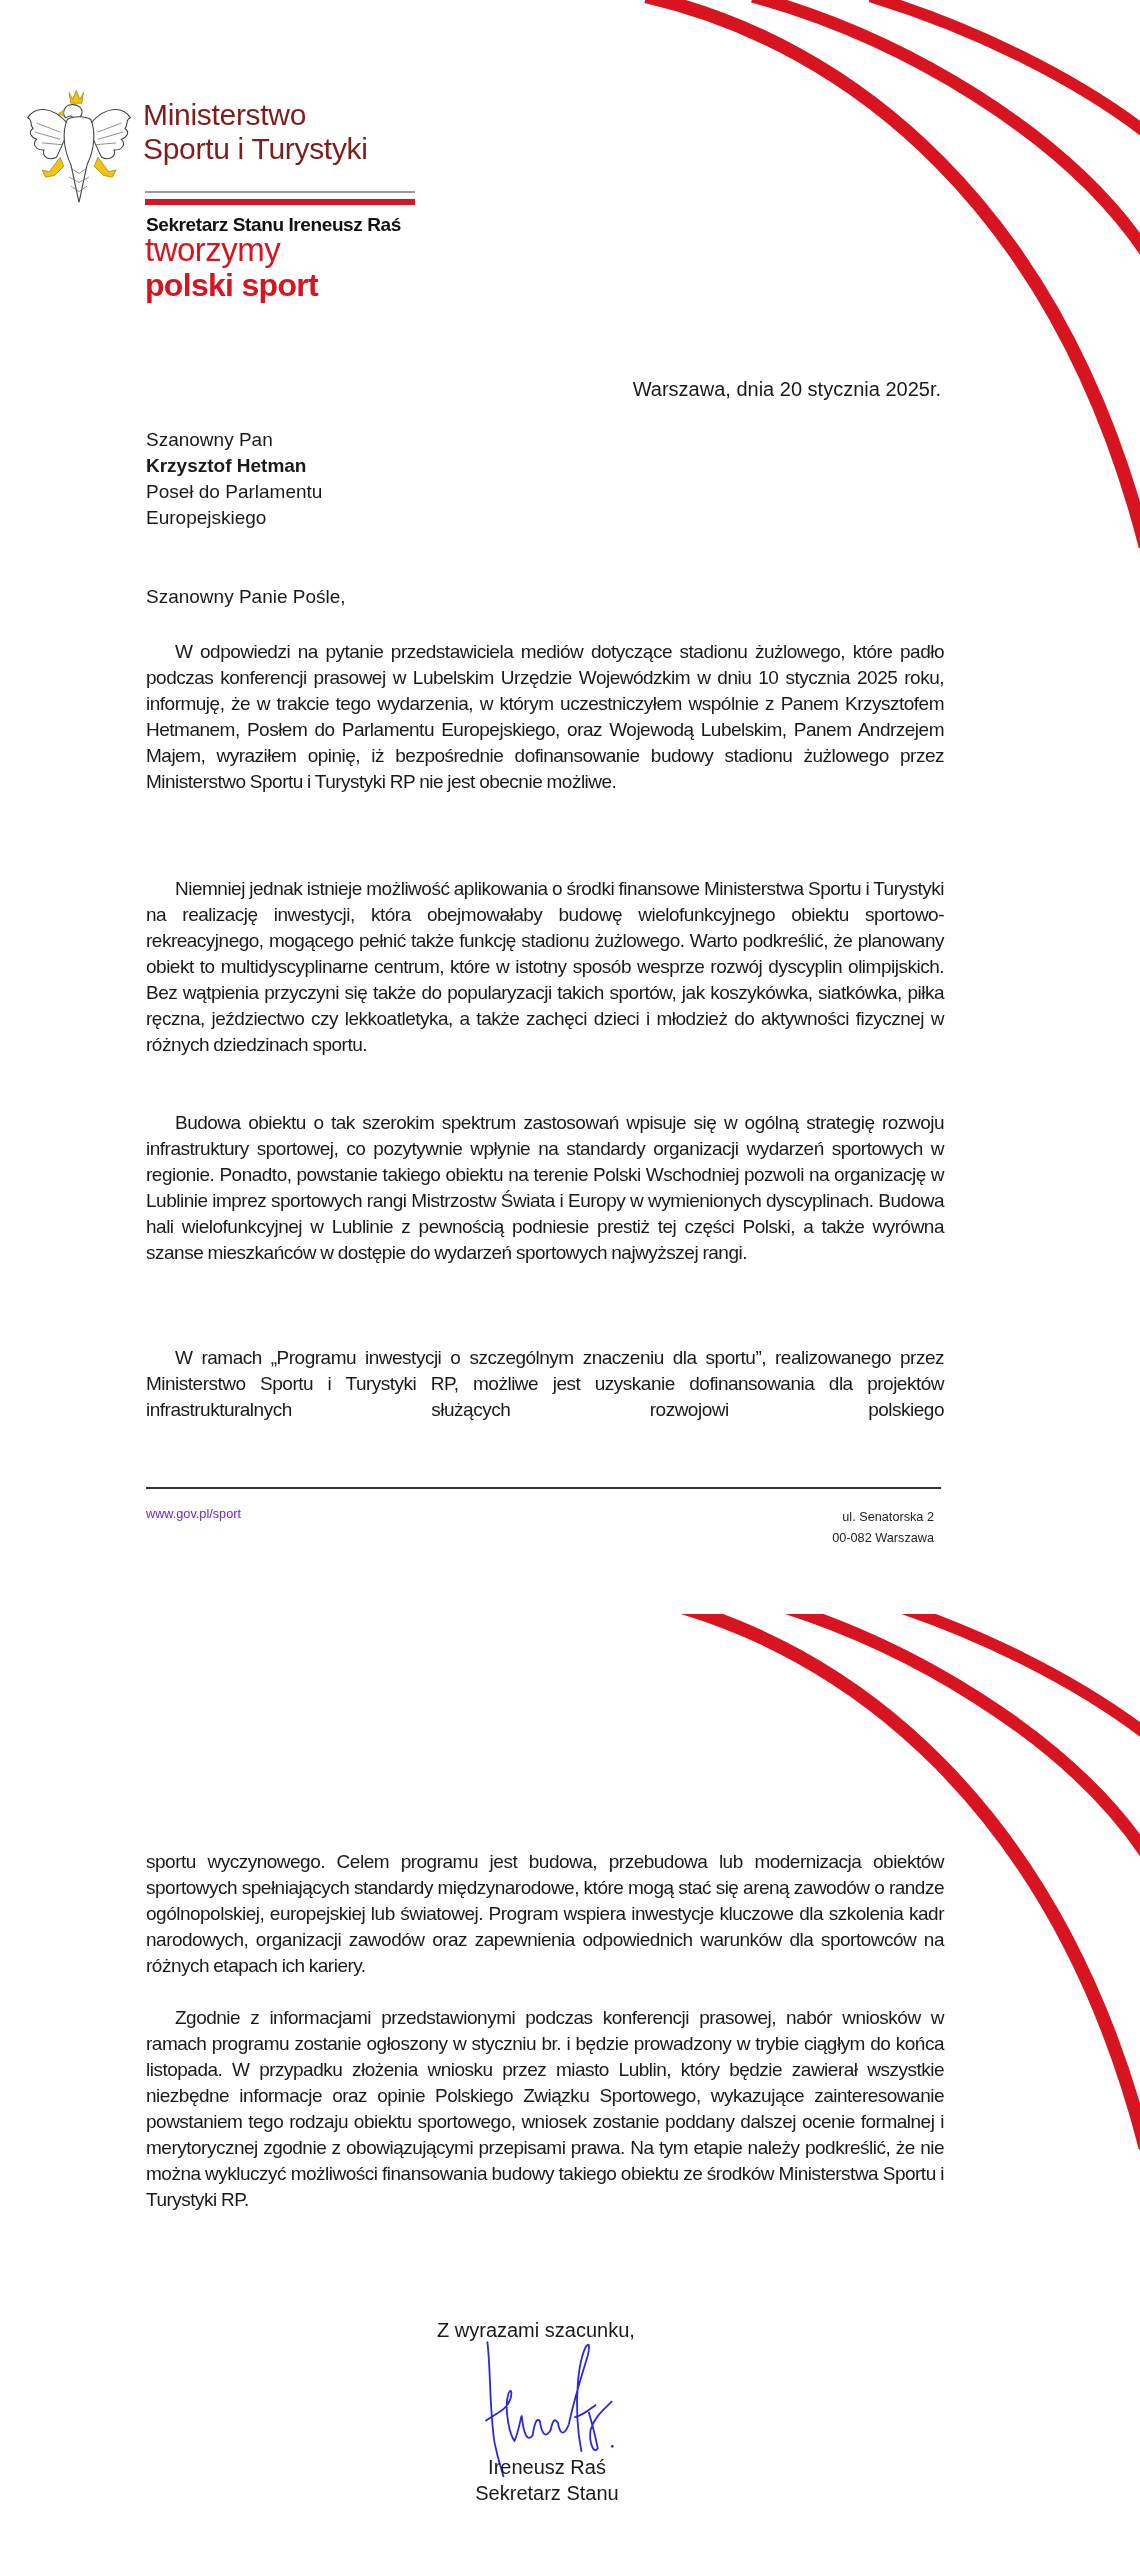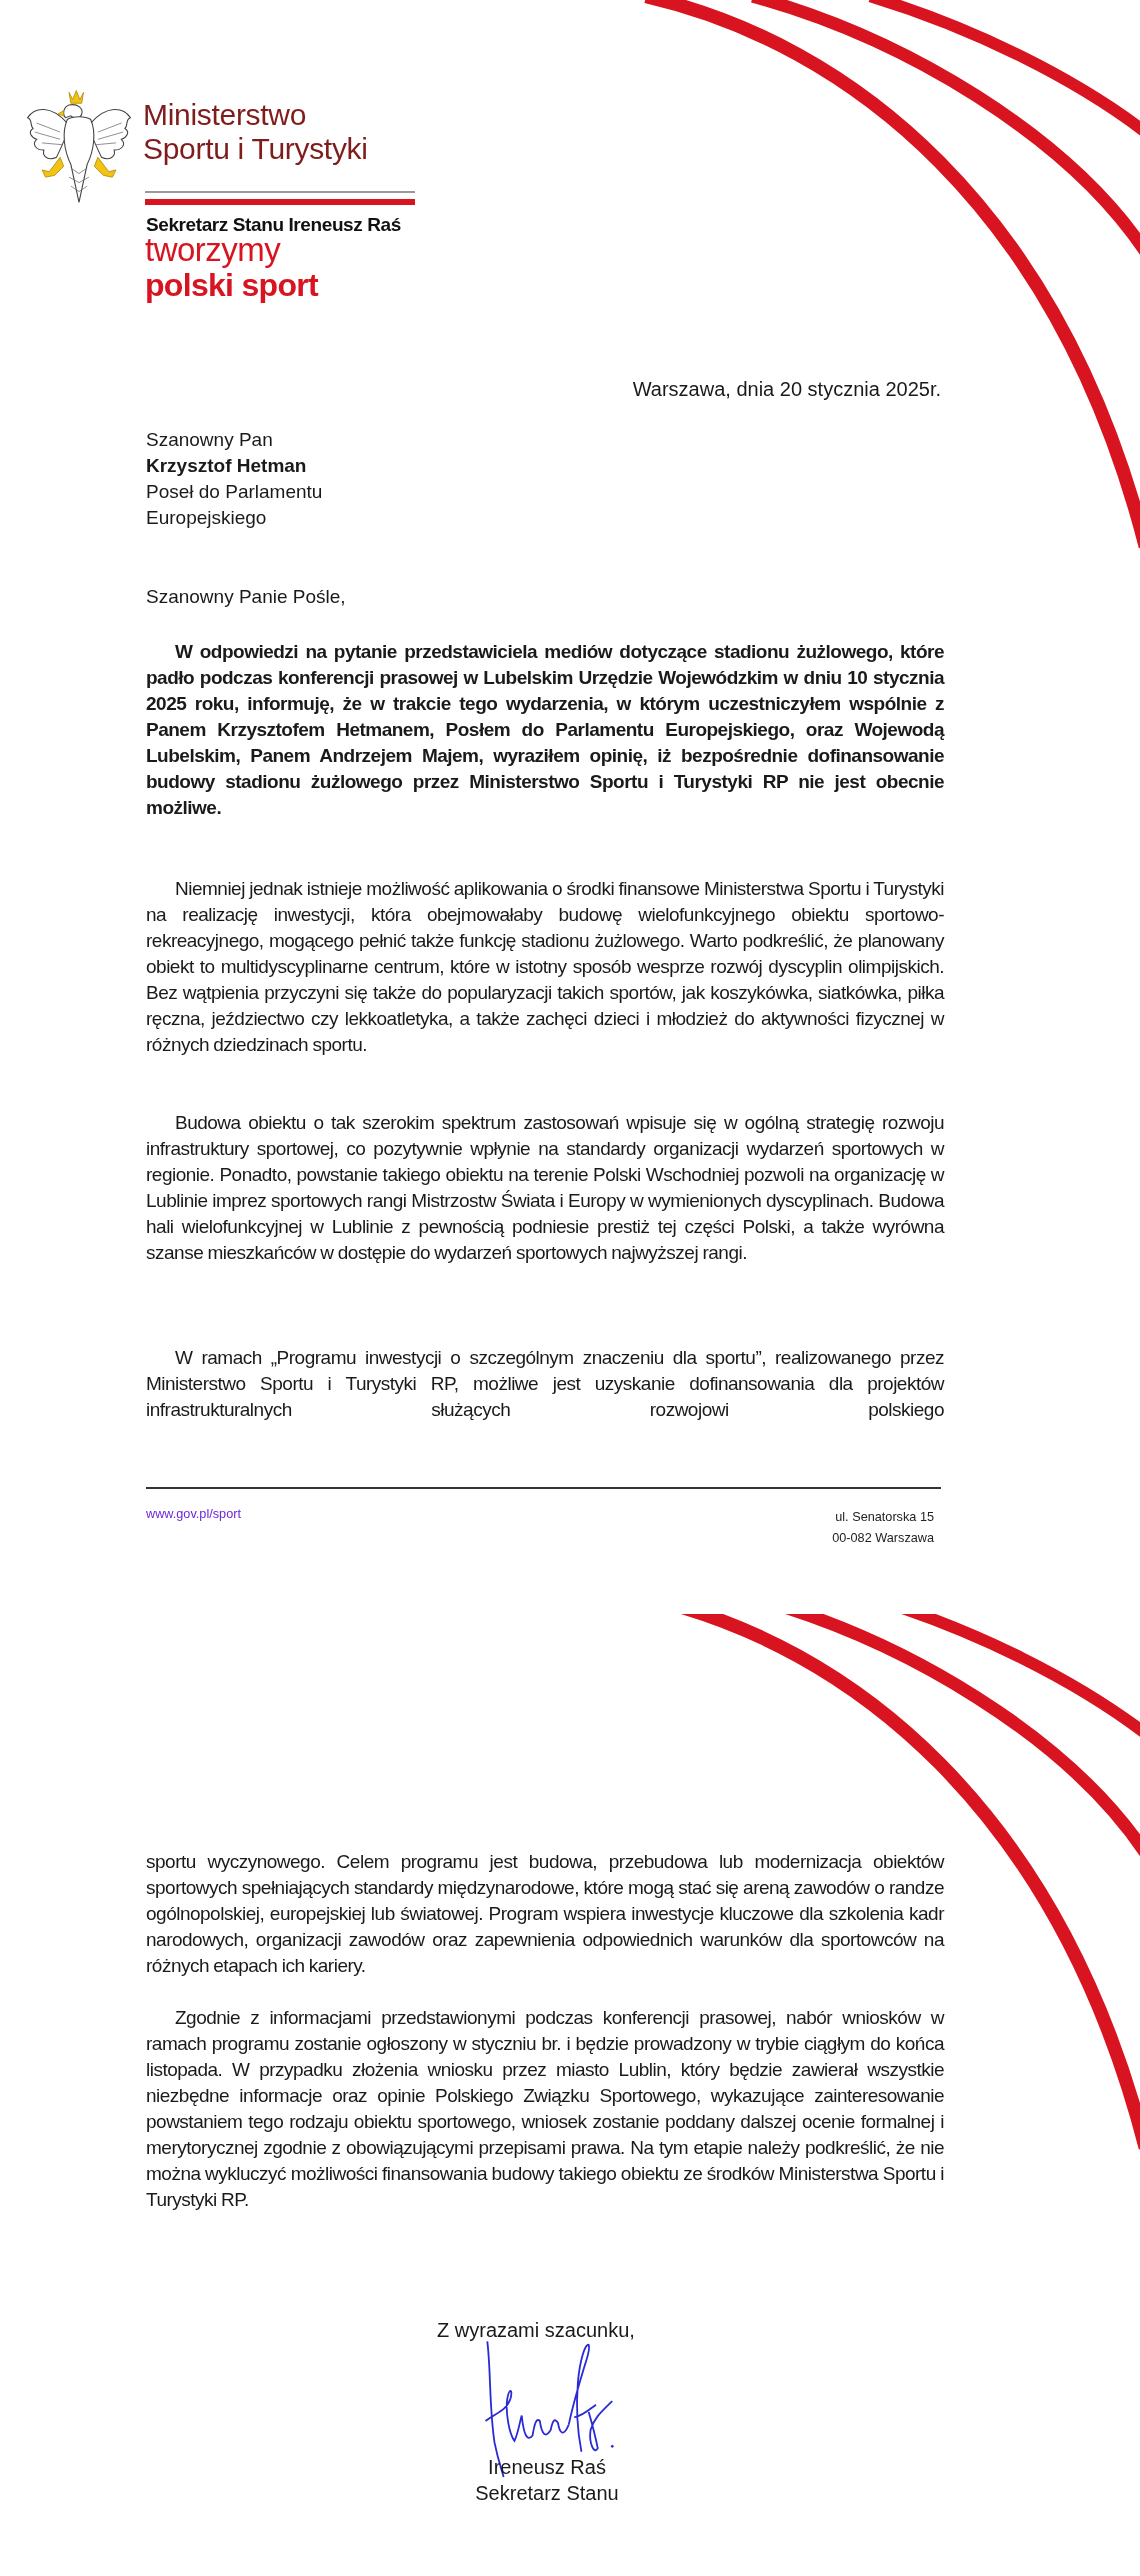--- a/index.html
+++ b/index.html
@@ -14,21 +14,21 @@
   .secretary { left:146px; top:214px; font-size:19px; font-weight:bold; color:#111; letter-spacing:-0.4px; }
   .slogan1 { left:145px; top:233px; font-size:33px; color:#d7141f; line-height:34px; letter-spacing:-0.5px; }
   .slogan2 { left:145px; top:266px; font-size:32px; font-weight:bold; color:#d7141f; line-height:38px; letter-spacing:-0.7px; }
   .date { left:604px; top:378px; width:337px; text-align:right; font-size:20px; }
   .addr { left:146px; top:427px; font-size:19px; line-height:26px; }
   .addr .b { font-weight:bold; }
   .salutation { left:146px; top:586px; font-size:19px; }
   .text-block { left:146px; width:798px; font-size:19px; line-height:26px; text-align:justify;
                 letter-spacing:-0.5px; word-spacing:-0.5px; }
   .text-block p { margin:0; text-indent:29px; }
-  .p1 { top:639px;font-weight:bold; }
+  .p1 { top:639px; }
   .p2 { top:876px; }
   .p3 { top:1110px; }
   .p4 { top:1345px; }
   .footer-line { left:146px; top:1487px; width:795px; height:1.8px; background:#333; }
   .footer-url { left:146px; top:1507px; font-size:12.7px; color:#6d28d9; }
   .footer-addr { left:778px; top:1507px; width:156px; text-align:right; font-size:12.7px; line-height:21px; color:#222; }
   .p5 { top:1805px;margin-top:44px; }
   .p5 p { text-indent:0; }
   .p6 { top:2005px; }
   .closing { left:437px; top:2319px; font-size:20px; }
@@ -101,21 +101,21 @@
 <div class="abs text-block p3">
   <p>Budowa obiektu o tak szerokim spektrum zastosowań wpisuje się w ogólną strategię rozwoju infrastruktury sportowej, co pozytywnie wpłynie na standardy organizacji wydarzeń sportowych w regionie. Ponadto, powstanie takiego obiektu na terenie Polski Wschodniej pozwoli na organizację w Lublinie imprez sportowych rangi Mistrzostw Świata i Europy w wymienionych dyscyplinach. Budowa hali wielofunkcyjnej w Lublinie z pewnością podniesie prestiż tej części Polski, a także wyrówna szanse mieszkańców w dostępie do wydarzeń sportowych najwyższej rangi.</p>
 </div>
 <div class="abs text-block p4">
   <p style="text-align-last:justify;">W ramach „Programu inwestycji o szczególnym znaczeniu dla sportu”, realizowanego przez Ministerstwo Sportu i Turystyki RP, możliwe jest uzyskanie dofinansowania dla projektów infrastrukturalnych służących rozwojowi polskiego</p>
 </div>
 
 <div class="abs footer-line"></div>
 <div class="abs footer-url">www.gov.pl/sport</div>
 <div class="abs footer-addr">
-  <div>ul. Senatorska 15</div>
+  <div>ul. Senatorska 2</div>
   <div>00-082 Warszawa</div>
 </div>
 
 <div class="abs text-block p5">
   <p>sportu wyczynowego. Celem programu jest budowa, przebudowa lub modernizacja obiektów sportowych spełniających standardy międzynarodowe, które mogą stać się areną zawodów o randze ogólnopolskiej, europejskiej lub światowej. Program wspiera inwestycje kluczowe dla szkolenia kadr narodowych, organizacji zawodów oraz zapewnienia odpowiednich warunków dla sportowców na różnych etapach ich kariery.</p>
 </div>
 <div class="abs text-block p6">
   <p>Zgodnie z informacjami przedstawionymi podczas konferencji prasowej, nabór wniosków w ramach programu zostanie ogłoszony w styczniu br. i będzie prowadzony w trybie ciągłym do końca listopada. W przypadku złożenia wniosku przez miasto Lublin, który będzie zawierał wszystkie niezbędne informacje oraz opinie Polskiego Związku Sportowego, wykazujące zainteresowanie powstaniem tego rodzaju obiektu sportowego, wniosek zostanie poddany dalszej ocenie formalnej i merytorycznej zgodnie z obowiązującymi przepisami prawa. Na tym etapie należy podkreślić, że nie można wykluczyć możliwości finansowania budowy takiego obiektu ze środków Ministerstwa Sportu i Turystyki RP.</p>
 </div>
 

